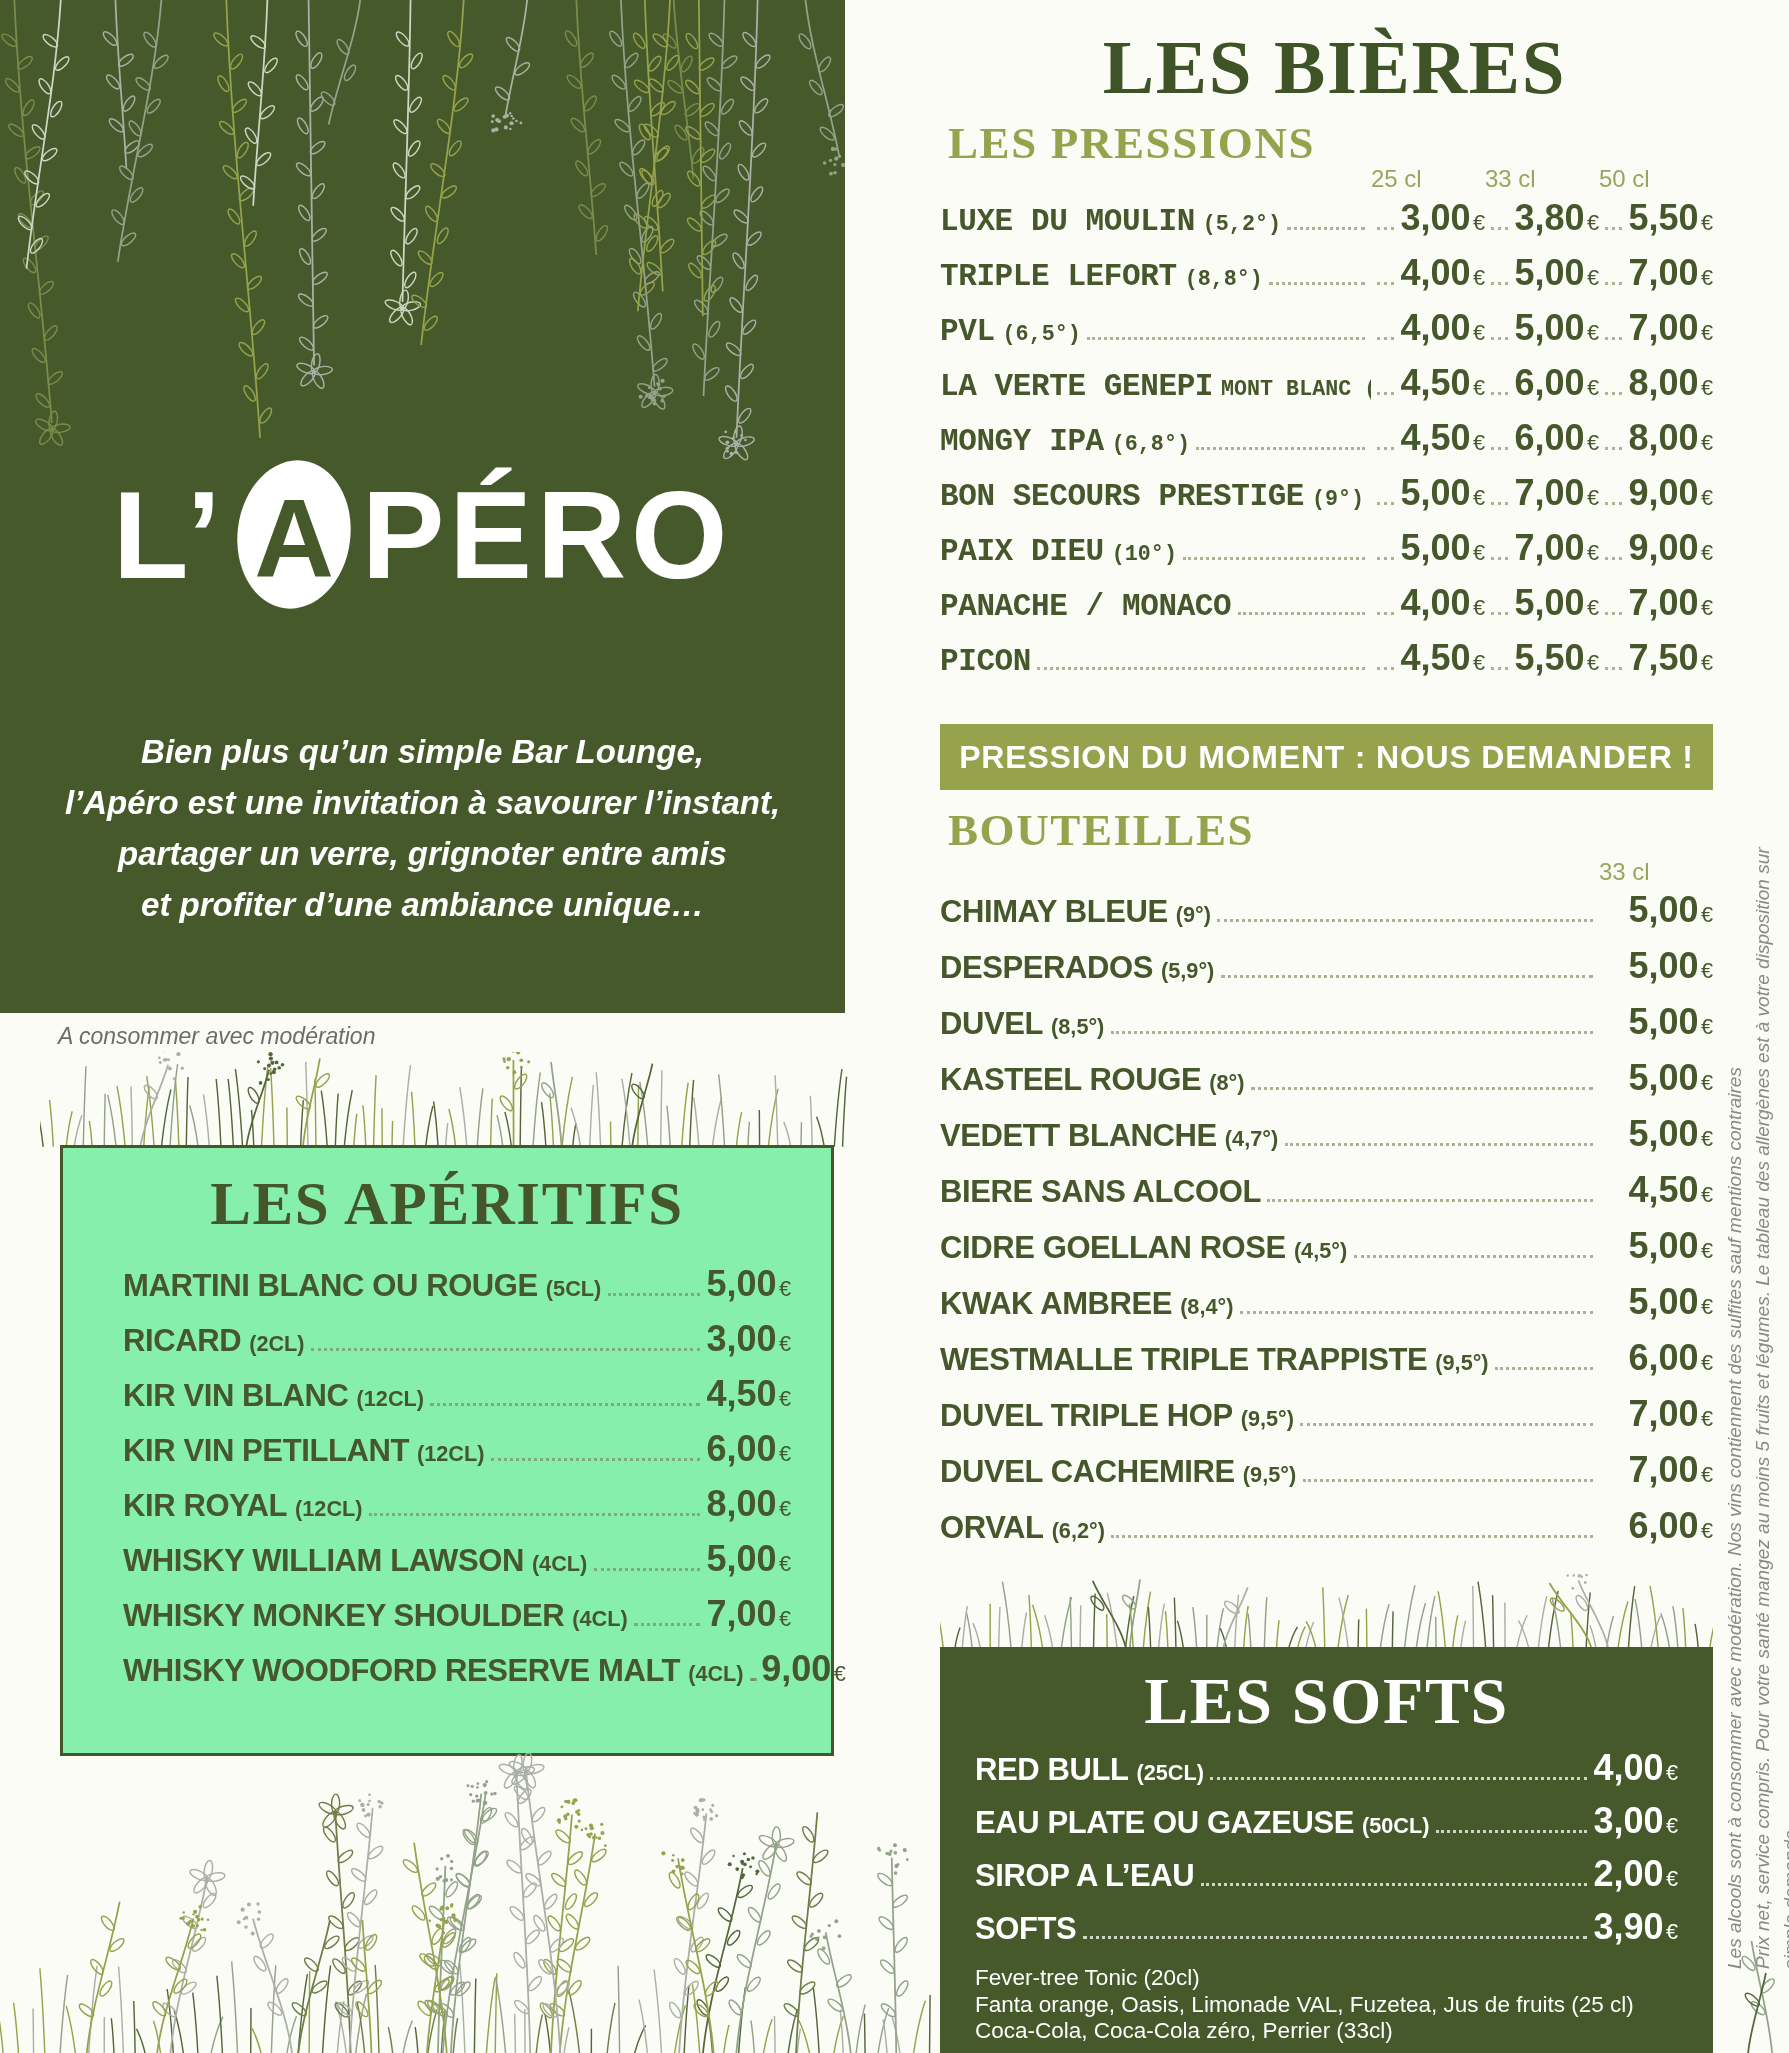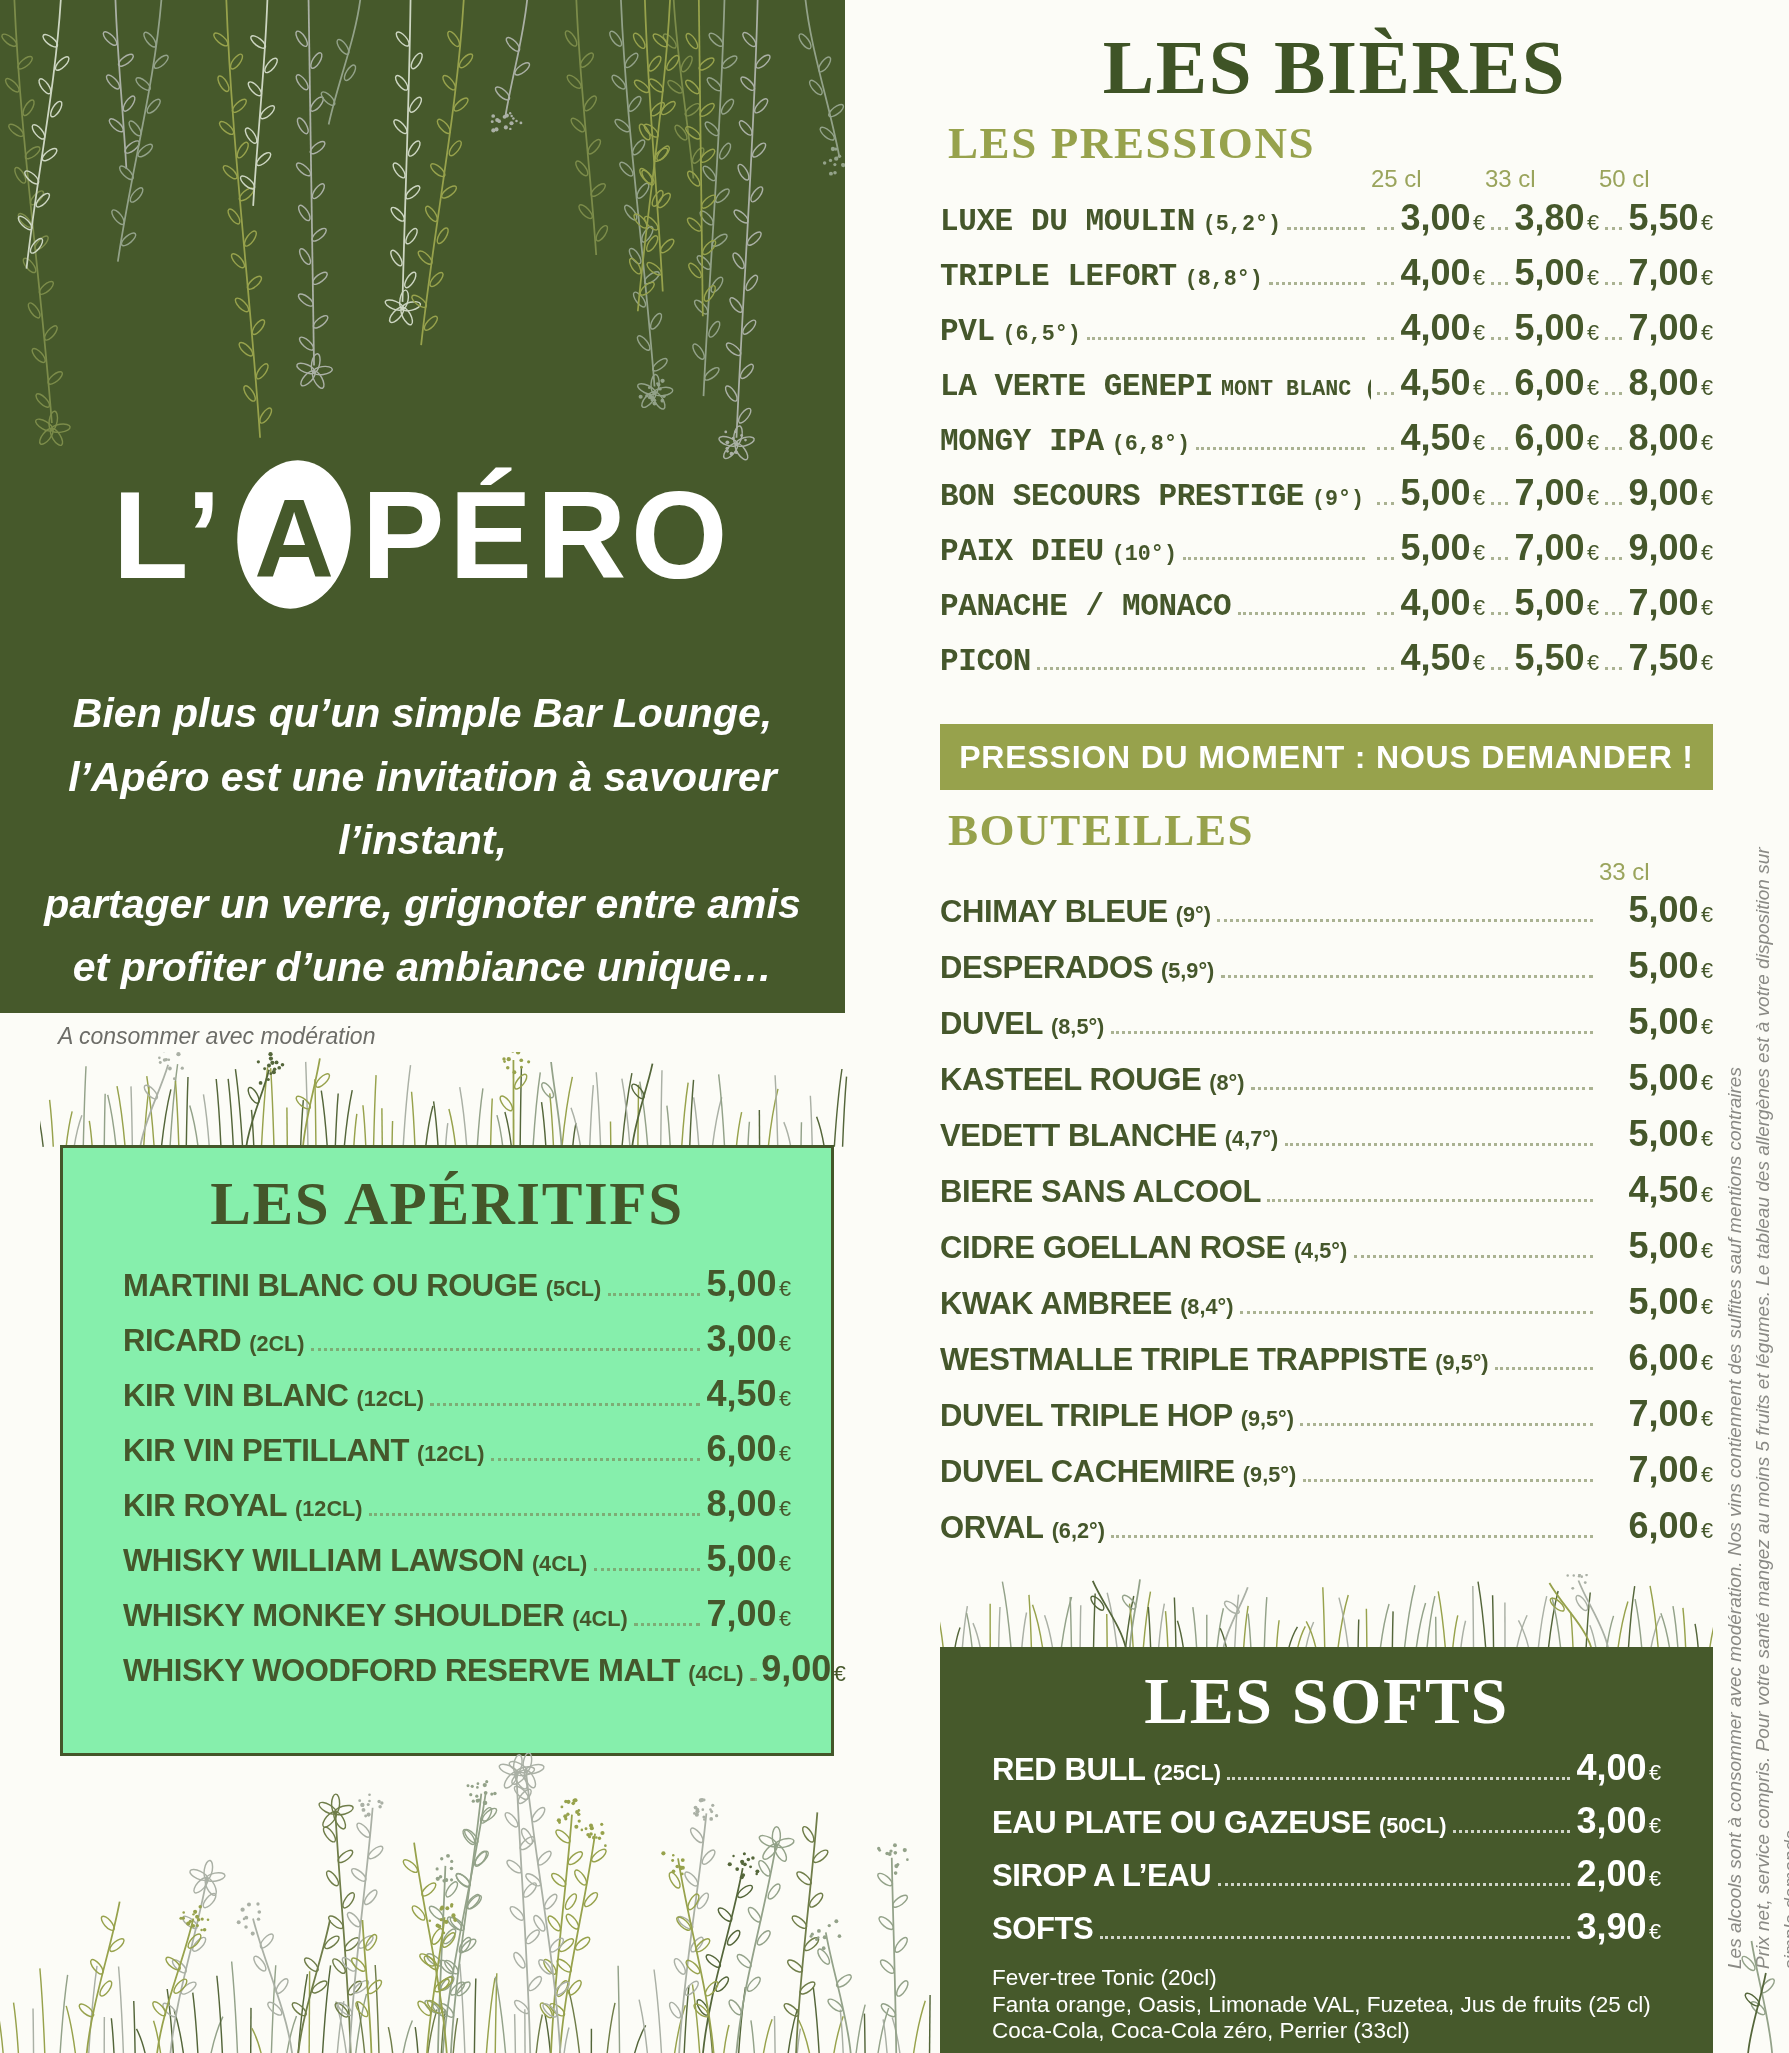--- a/index.html
+++ b/index.html
@@ -6,22 +6,22 @@
   .page{position:relative;width:1789px;height:2053px;background:#fcfcf7;overflow:hidden;
         font-family:"Liberation Sans",sans-serif;color:#45572b;}
   svg{display:block;}
 
   
   .left-panel{position:absolute;left:0;top:0;width:845px;height:1013px;background:var(--panel-green,#46592b);}
   .top-deco{position:absolute;left:0;top:0;}
   .logo-row{position:absolute;left:0;top:456px;width:100%;display:flex;justify-content:center;align-items:center;color:#fff;}
   .logo-text{font-size:124px;font-weight:bold;letter-spacing:4.8px;line-height:1;}
   .logo-oval{margin:0 8px;}
-  .tagline{position:absolute;left:0;top:682px;width:100%;text-align:center;color:#fff;
-           font-style:italic;font-weight:bold;font-size:41px;line-height:1.55;font-stretch:condensed;}
+  .tagline{position:absolute;left:0;top:726px;width:100%;text-align:center;color:#fff;
+           font-style:italic;font-weight:bold;font-size:33px;line-height:1.55;font-stretch:condensed;}
   .moderation{position:absolute;left:58px;top:1023px;font-style:italic;font-size:23px;color:#6d6d68;}
 
   
   .apero-grass{position:absolute;left:40px;top:1052px;}
   .apero-box{position:absolute;left:60px;top:1145px;width:774px;height:611px;background:#86efac;
              border:3.2px solid #44562a;box-sizing:border-box;}
   .deco-title{font-family:"Liberation Serif",serif;font-weight:bold;letter-spacing:1.6px;}
   .apero-title{text-align:center;margin-top:21px;font-size:61px;color:#44562a;}
   .apero-items{padding:24px 40px 0 60px;}
 
@@ -50,21 +50,21 @@
   .bouteilles-heading{position:absolute;left:8px;top:804px;font-size:45px;color:var(--accent,#97a24c);}
   .col33{position:absolute;right:0;top:858px;width:114px;}
   .bouteilles-list{position:absolute;left:0;top:889px;width:100%;}
   .bott-row{height:56px;}
   .bott-price{width:114px;display:flex;align-items:baseline;}
   .bott-price .pval{margin-left:auto;}
   .right-grass{position:absolute;left:0;top:1574px;}
 
   
   .softs-panel{position:absolute;left:0;top:1647px;width:773px;height:407px;background:var(--panel-green,#46592b);
-               color:#fff;box-sizing:border-box;padding:0 52px;}
+               color:#fff;box-sizing:border-box;padding:0 35px;}
   .softs-title{text-align:center;margin-top:16px;font-size:66px;color:#fff;}
   .softs-list{margin-top:8px;}
   .softs-list .mrow{height:53px;}
   .softs-list .dots{border-bottom-color:rgba(255,255,255,.75);}
   .softs-list .iname,.softs-list .pval{color:#fff;}
   .soft-details{margin-top:6.4px;}
   .soft-detail{font-size:22.5px;line-height:26.5px;color:#fff;font-stretch:condensed;}
 
   
   .vertical-notes{position:absolute;left:1721px;top:1969px;width:1127px;

